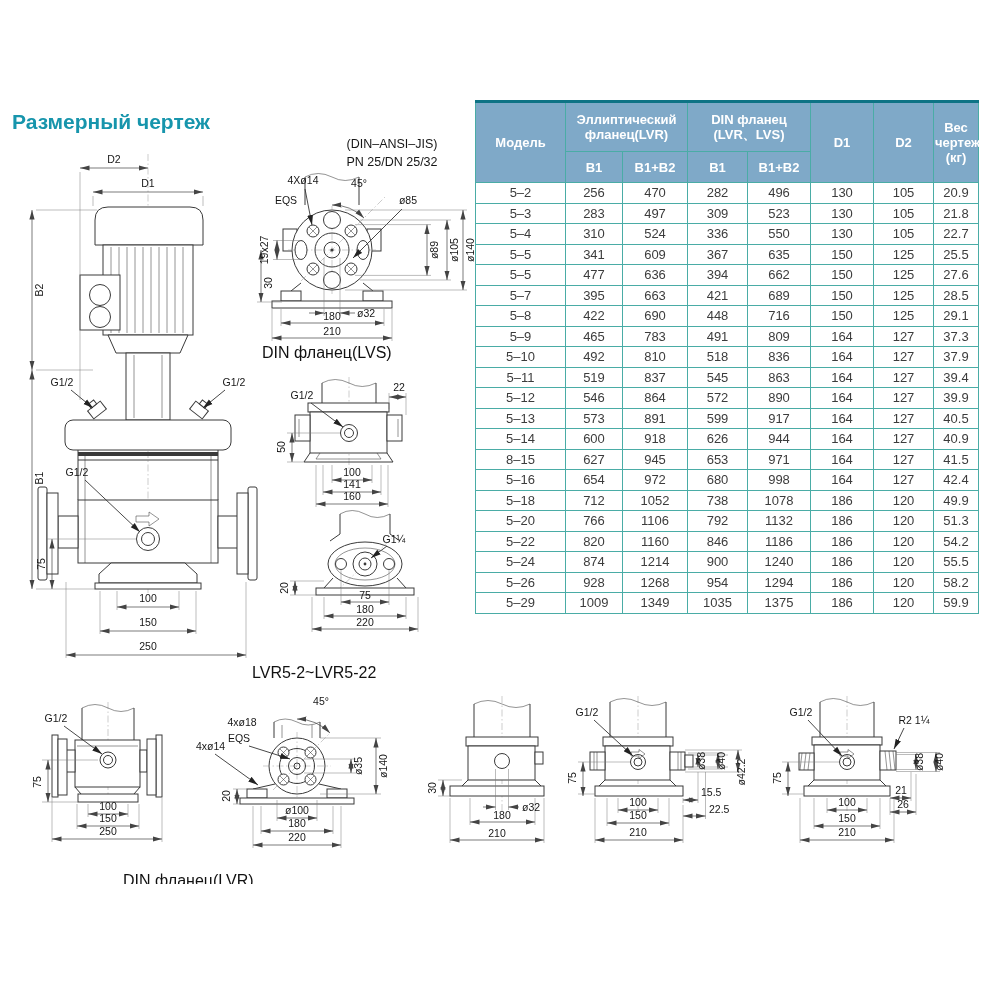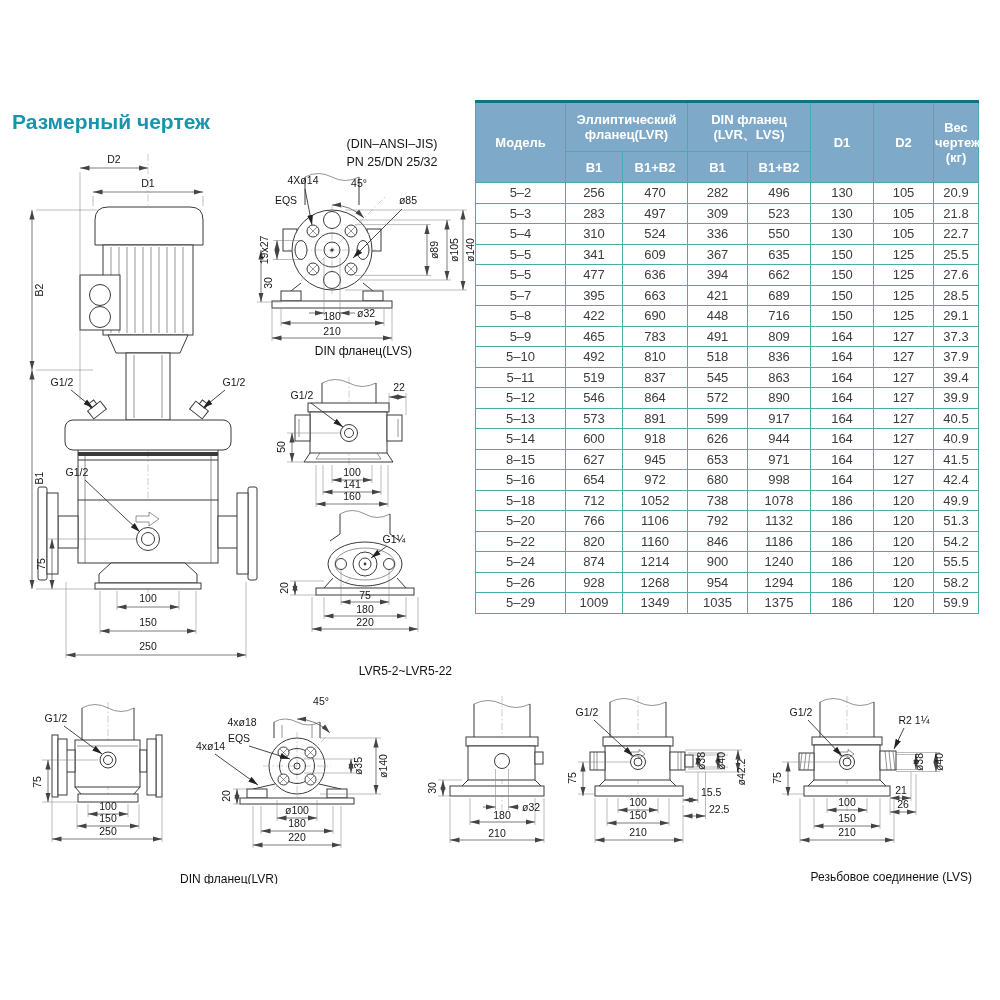--- a/index.html
+++ b/index.html
@@ -1,19 +1,19 @@
 <!DOCTYPE html>
 <html><head>
 <meta charset="utf-8">
 <style>
   body{margin:0;background:#fff}
   #page{position:relative;width:1000px;height:884px;background:#fff;font-family:"Liberation Sans",sans-serif;overflow:hidden}
   #title{position:absolute;left:12px;top:110px;font-size:21px;font-weight:bold;color:#1795ac}
   .svgd{position:absolute}
-  .cap{position:absolute;font-size:12px;color:#111;text-align:right;white-space:nowrap}
+  .cap{position:absolute;font-size:16px;color:#111;text-align:left;white-space:nowrap}
   #note{position:absolute;left:475px;top:611px;width:510px;font-size:13.5px;color:#1a1a1a;line-height:1.3}
   #tblw{position:absolute;left:475px;top:100px;width:503px}
   table{border-collapse:collapse;width:503px;table-layout:fixed;border:1.5px solid #0e7385;border-top:3px solid #0e7385}
   th{background:#7fa9c8;color:#fff;font-size:13px;font-weight:bold;line-height:15px;border:1px solid #4aaca6;padding:1px;text-align:center}
   td{font-size:13px;color:#3c3c3c;text-align:center;border:1px solid #4aaca6;height:19.5px;padding:0;line-height:19.5px;white-space:nowrap}
   tr.h1 th{height:46px} tr.h2 th{height:28px}
   .ol{fill:none;stroke:#3a3a3a;stroke-width:1}
   .olf{fill:#fff;stroke:#3a3a3a;stroke-width:1}
   .dk{fill:#3a3a3a;stroke:none}
   .th{fill:none;stroke:#3a3a3a;stroke-width:.55}
@@ -560,21 +560,20 @@
     <text class="dt" text-anchor="middle" transform="rotate(-90 29 86)" x="29" y="86">75</text>
     <text class="dt" text-anchor="middle" transform="rotate(-90 171 70)" x="171" y="70">ø38</text>
     <text class="dt" text-anchor="middle" transform="rotate(-90 191 70)" x="191" y="70">ø40</text>
     <text class="dt" x="149" y="102" text-anchor="middle">21</text>
     <text class="dt" x="151" y="116" text-anchor="middle">26</text>
     <text class="dt" x="95" y="114" text-anchor="middle">100</text>
     <text class="dt" x="95" y="130" text-anchor="middle">150</text>
     <text class="dt" x="95" y="144" text-anchor="middle">210</text>
   </g>
 </svg>
-<div class="cap" style="left:722px;top:870px;width:250px">Резьбовое соединение (LVS)</div>
 
 <div id="tblw">
   <table>
     <colgroup>
           <col style="width:90px">
           <col style="width:57px">
           <col style="width:65px">
           <col style="width:60px">
           <col style="width:63px">
           <col style="width:63px">

